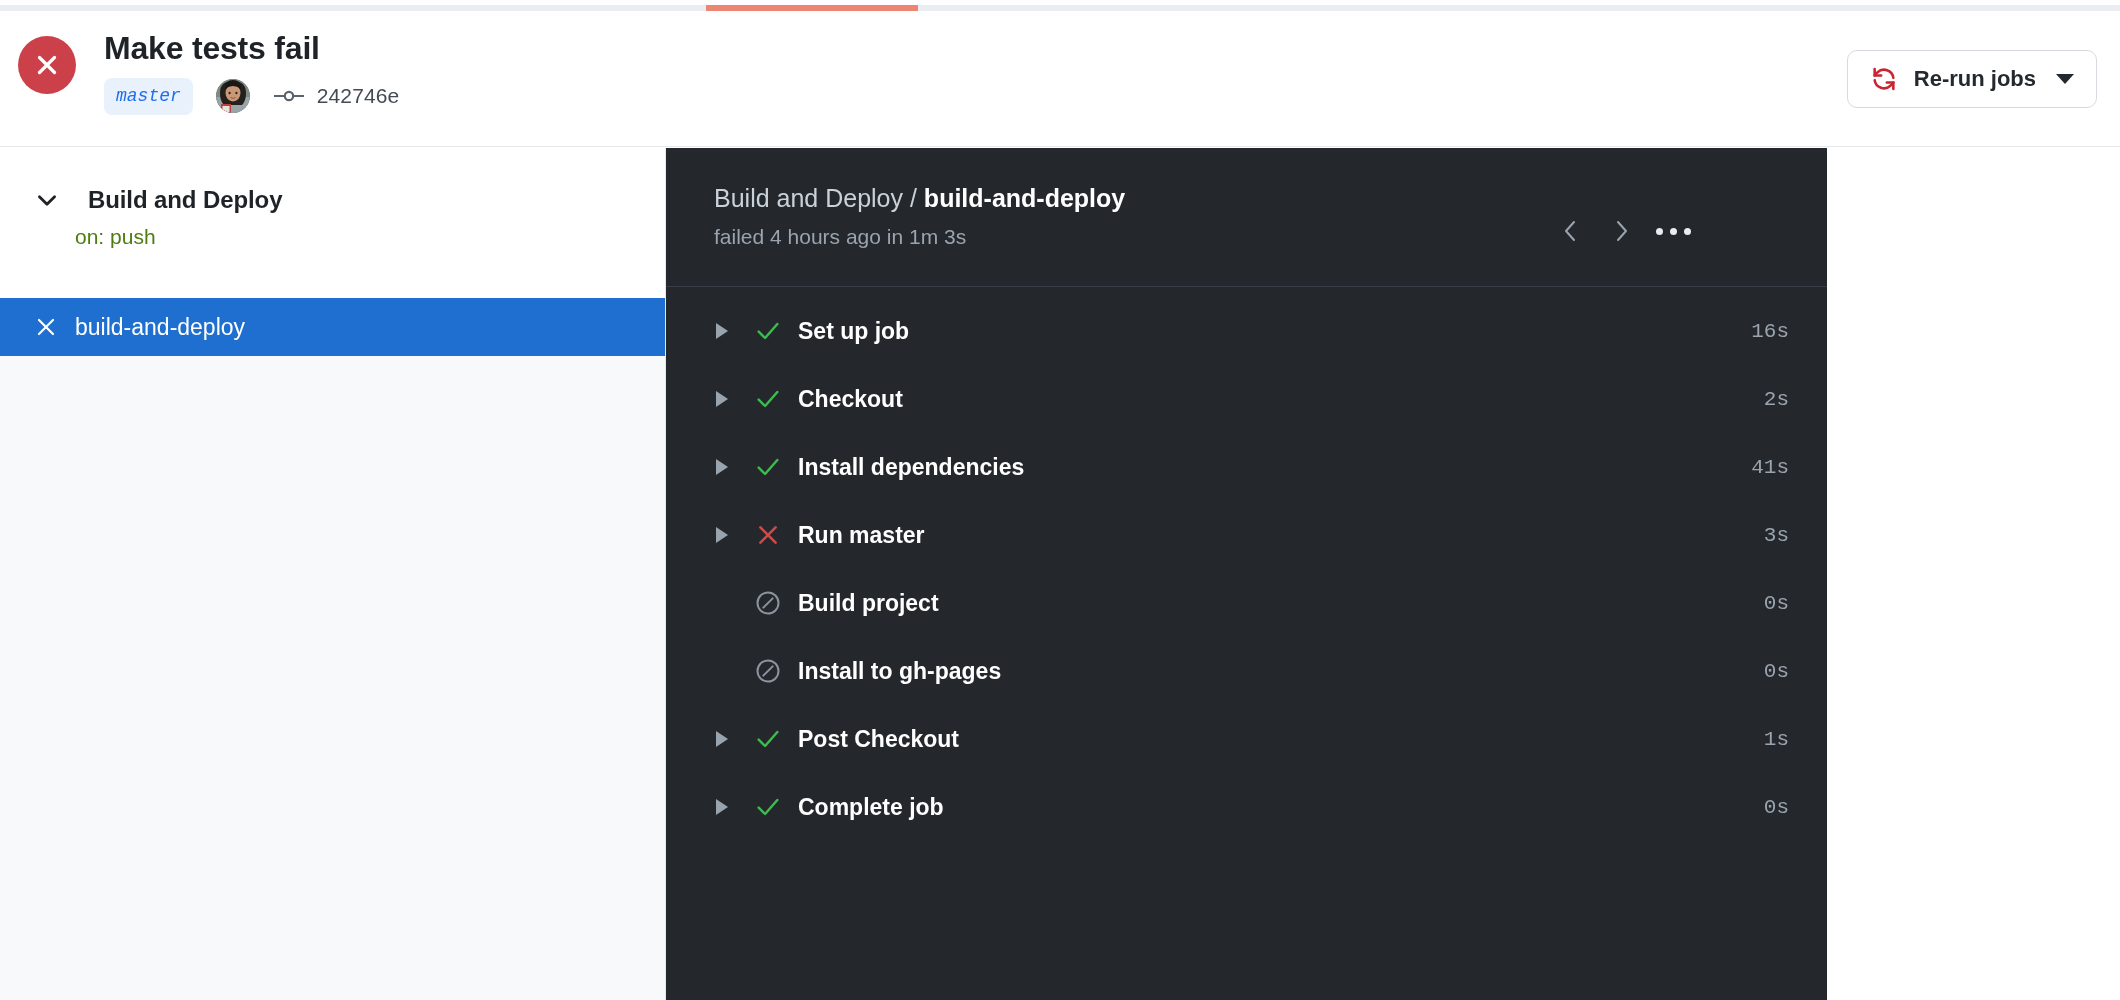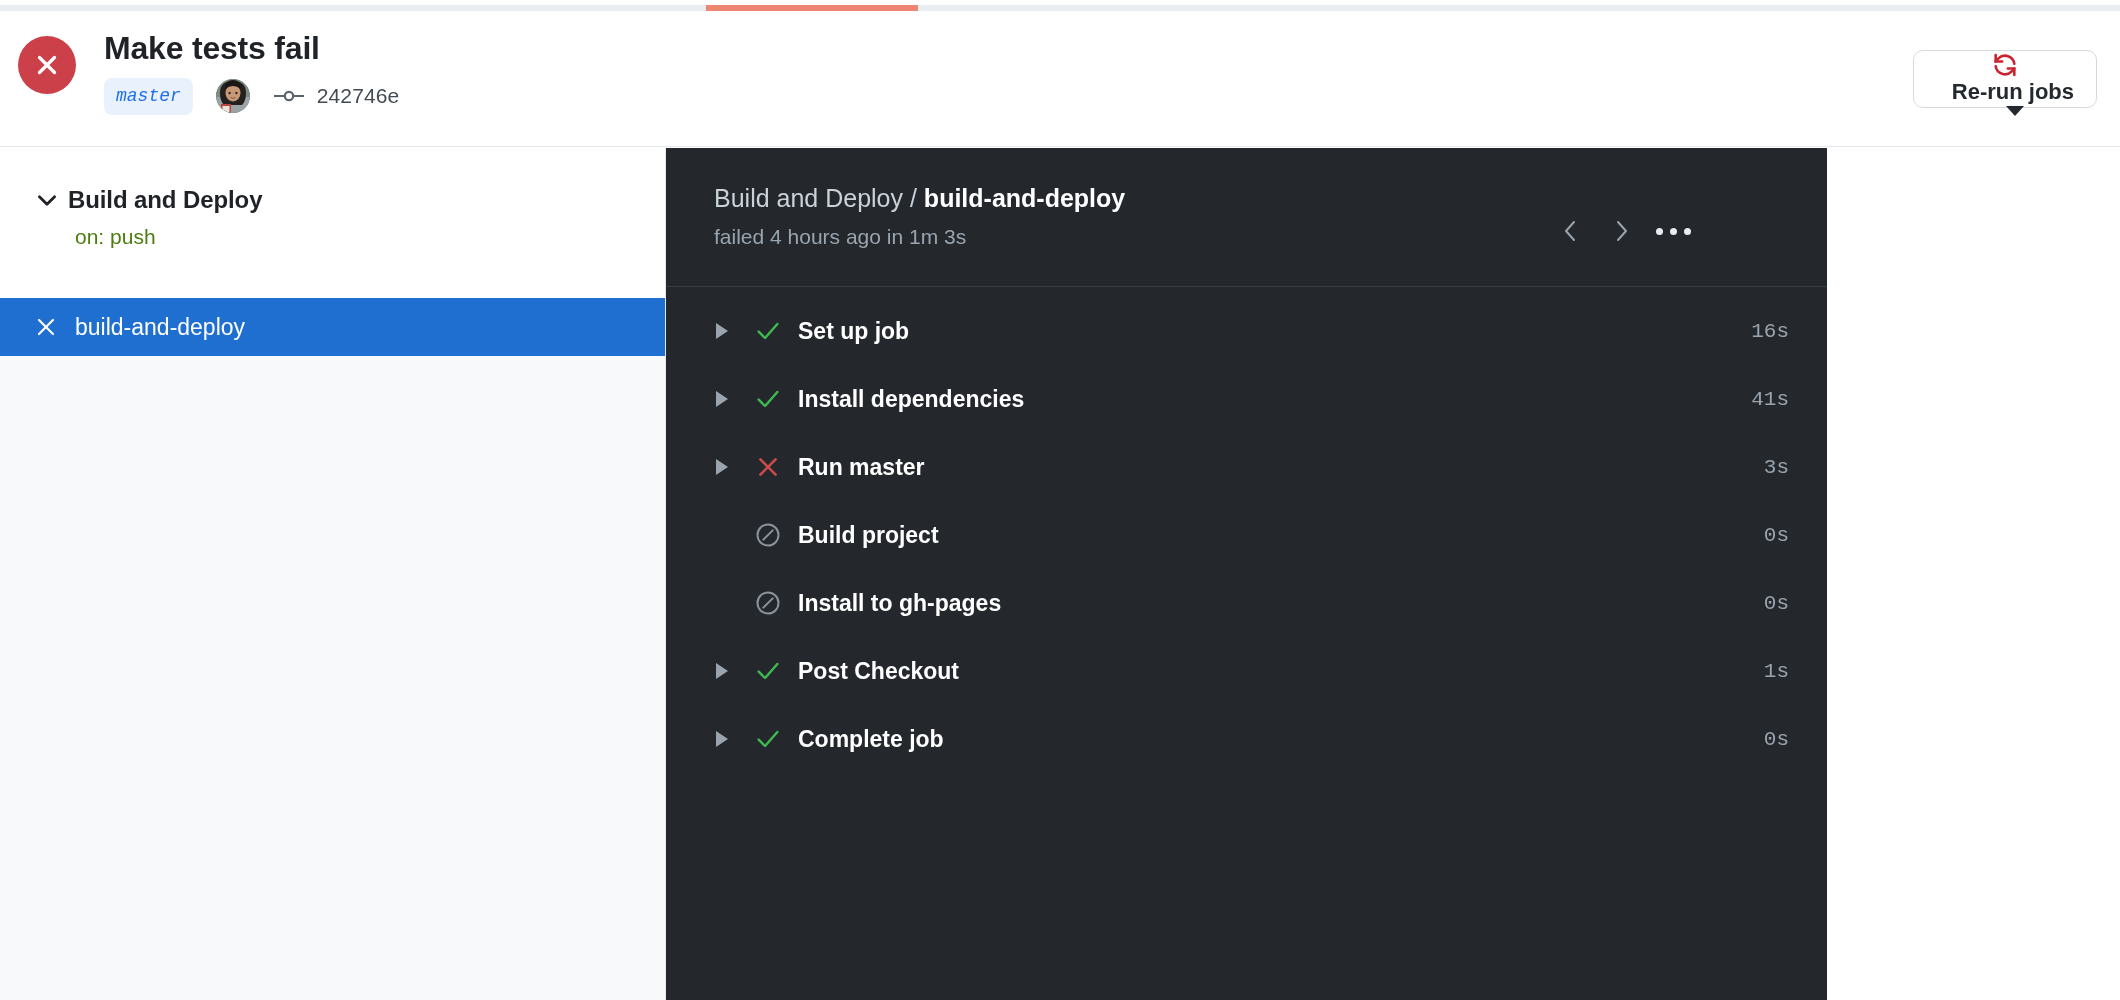--- a/index.html
+++ b/index.html
@@ -126,21 +126,20 @@
     top: 34px;
     height: 58px;
     display: flex;
     align-items: center;
     gap: 0;
     padding: 0 22px 0 22px;
     border: 1px solid #d6dade;
     border-radius: 10px;
     background: #ffffff;
     cursor: pointer;
-    flex-direction: column;
   }
   .rerun-icon { display:flex; align-items:center; color:#cb2431; }
   .rerun-label {
     font-size: 22px;
     font-weight: 600;
     color: #24292f;
     margin-left: 16px;
     white-space: nowrap;
   }
   .rerun-caret { margin-left: 20px; display:flex; align-items:center; color:#24292f; }
@@ -163,21 +162,21 @@
     display: flex;
     align-items: center;
     padding-left: 34px;
   }
   .wf-chevron { display:flex; align-items:center; color:#1f2328; width: 34px; }
   .wf-name {
     font-size: 24px;
     font-weight: 600;
     color: #1f2328;
     letter-spacing: -0.1px;
-    margin-left: 0;
+    margin-left: 20px;
     white-space: nowrap;
   }
   .wf-sub {
     font-size: 21px;
     color: #4d7c0f;
     margin-top: 11px;
     padding-left: 75px;
     white-space: nowrap;
   }
   .job-row {
@@ -441,30 +440,44 @@
           <span class="step-caret">
             <svg width="16" height="18" viewBox="0 0 16 18">
               <polygon points="2,1 14,9 2,17" fill="#9aa4ae"></polygon>
             </svg>
           </span>
           <span class="step-status">
             <svg width="28" height="28" viewBox="0 0 24 24" fill="none" stroke="#3fb950" stroke-width="2.1" stroke-linecap="round" stroke-linejoin="round">
               <polyline points="4,12.5 9.5,18 20,6"></polyline>
             </svg>
           </span>
-          <span class="step-name">Install dependencies</span>
-          <span class="step-time">41s</span>
+          <span class="step-name">Checkout</span>
+          <span class="step-time">2s</span>
         </div>
         <div class="step-row">
           <span class="step-caret">
             <svg width="16" height="18" viewBox="0 0 16 18">
               <polygon points="2,1 14,9 2,17" fill="#9aa4ae"></polygon>
             </svg>
           </span>
           <span class="step-status">
+            <svg width="28" height="28" viewBox="0 0 24 24" fill="none" stroke="#3fb950" stroke-width="2.1" stroke-linecap="round" stroke-linejoin="round">
+              <polyline points="4,12.5 9.5,18 20,6"></polyline>
+            </svg>
+          </span>
+          <span class="step-name">Install dependencies</span>
+          <span class="step-time">41s</span>
+        </div>
+        <div class="step-row">
+          <span class="step-caret">
+            <svg width="16" height="18" viewBox="0 0 16 18">
+              <polygon points="2,1 14,9 2,17" fill="#9aa4ae"></polygon>
+            </svg>
+          </span>
+          <span class="step-status">
             <svg width="26" height="26" viewBox="0 0 24 24" fill="none" stroke="#cf4a4a" stroke-width="2.4" stroke-linecap="round">
               <line x1="5" y1="5" x2="19" y2="19"></line>
               <line x1="19" y1="5" x2="5" y2="19"></line>
             </svg>
           </span>
           <span class="step-name">Run master</span>
           <span class="step-time">3s</span>
         </div>
         <div class="step-row">
           <span class="step-status">

